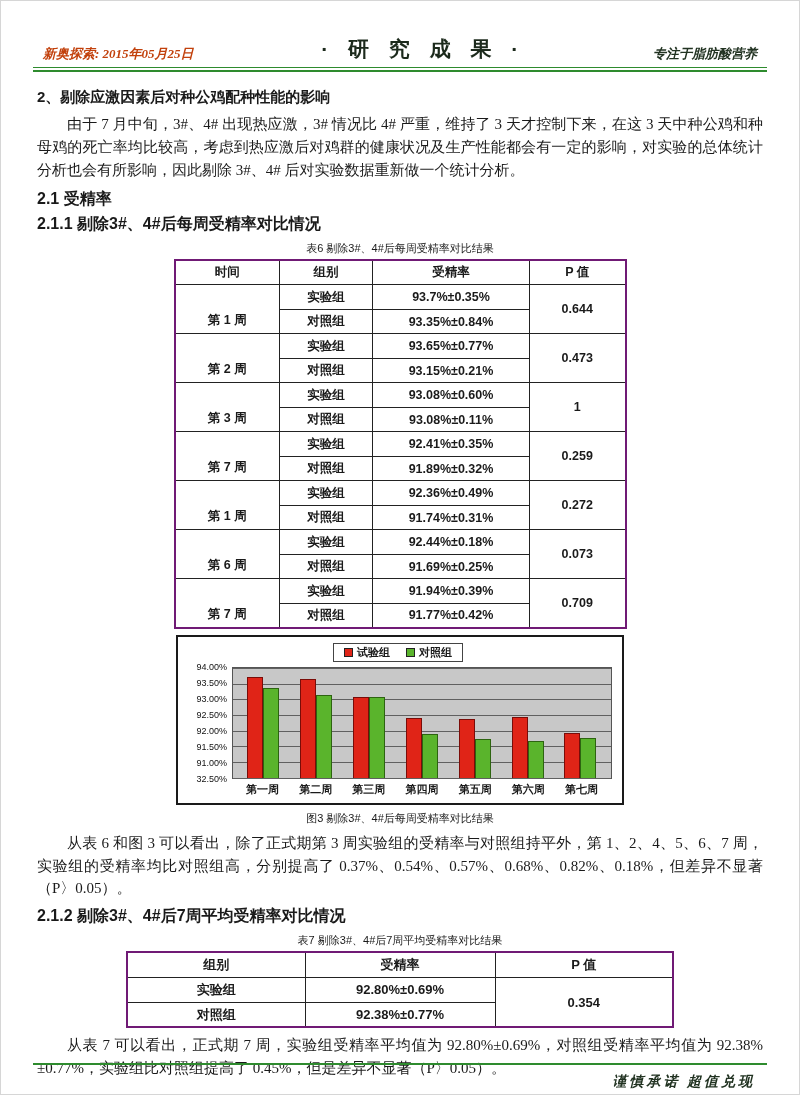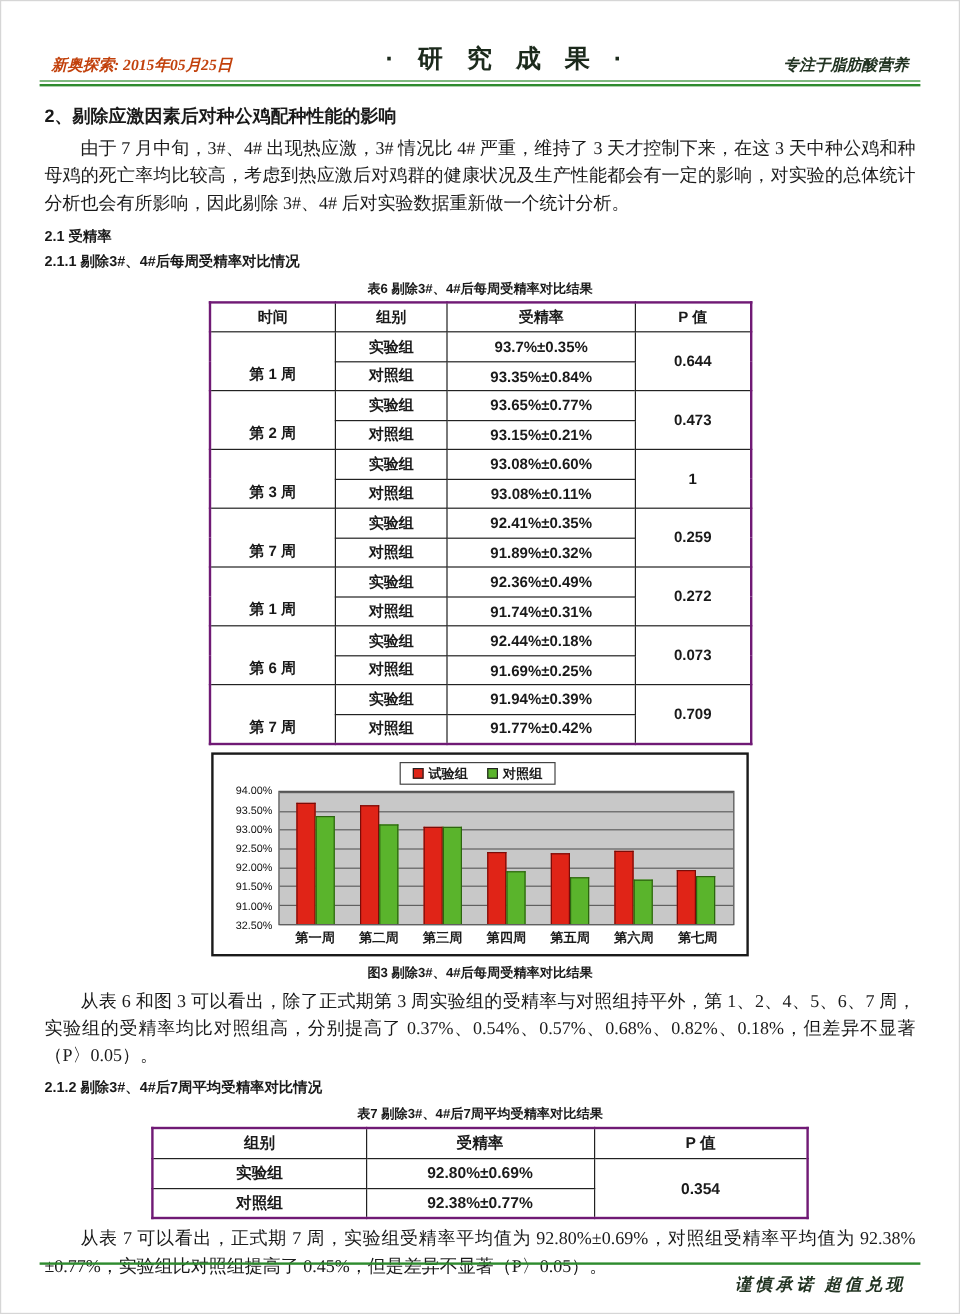--- a/index.html
+++ b/index.html
@@ -14,26 +14,26 @@
     overflow:hidden;
   }
   
   .header { display:flex; align-items:flex-end; justify-content:space-between; padding:0 10px; }
   .h-left  { color:#c2410c; font-style:italic; font-weight:bold; font-size:13px; font-family:"Liberation Serif", serif; }
   .h-center{ font-size:21px; font-weight:bold; letter-spacing:7px; color:#1c2a1c; }
   .h-right { color:#223322; font-style:italic; font-weight:bold; font-size:13px; font-family:"Liberation Serif", serif; }
   .header-rule { margin-top:4px; height:5px; border-top:1.5px solid #2e8b2e; border-bottom:2.5px solid #2e8b2e; }
   
   .sec-title { font-size:15px; font-weight:bold; margin:16px 4px 4px; }
-  .sub-title { font-size:12px; font-weight:bold; margin:4px 4px 2px; }
+  .sub-title { font-size:16px; font-weight:bold; margin:4px 4px 2px; }
   .body-para {
     font-size:15px; line-height:1.52; text-align:justify; text-indent:2em;
     margin:6px 4px; font-family:"Liberation Serif", serif;
   }
-  .tbl-caption, .fig-caption { text-align:center; font-size:11px; font-weight:bold; margin:6px 0 3px; }
+  .tbl-caption, .fig-caption { text-align:center; font-size:11px; font-weight:normal; margin:6px 0 3px; }
   
   table { border-collapse:collapse; margin:2px auto; border:2px solid #701a75; }
   td, th { border:1px solid #222; font-weight:bold; font-size:12.5px; text-align:center; padding:0 4px; }
   #table6 td, #table6 th { height:24.5px; }
   #table7 td, #table7 th { height:25px; font-size:13px; }
   .time-cell { vertical-align:bottom; padding-bottom:4px; }
   
   .chart-box { width:448px; margin:6px auto 0; border:2px solid #1a1a1a; padding:6px 10px 6px 6px; background:#fff; }
   .legend-row { display:flex; justify-content:center; margin-bottom:5px; }
   .legend-inner { display:inline-flex; align-items:flex-start; gap:16px; border:1px solid #444; padding:1px 10px; background:#fff; }
@@ -43,21 +43,21 @@
   .y-labels { width:48px; position:relative; height:112px; }
   .y-tick { position:absolute; right:5px; transform:translateY(-50%); font-size:9px; white-space:nowrap; color:#111; }
   .plot-area { flex:1; height:112px; background:#c8c8c8; border:1px solid #555; position:relative; }
   .gridline { position:absolute; left:0; right:0; height:1px; background:#606060; }
   .bars { position:absolute; left:0; right:0; top:0; bottom:0; display:flex; justify-content:space-around; align-items:flex-end; padding:0 4px; }
   .bar-group { display:flex; align-items:flex-end; height:100%; }
   .bar { width:16px; border:1px solid #1c1c1c; border-bottom:none; }
   .x-labels { display:flex; justify-content:space-around; margin-left:48px; padding:3px 4px 0; }
   .x-tick { font-size:11px; font-weight:bold; }
   
-  .footer-block { position:absolute; left:32px; right:32px; bottom:14px; }
+  .footer-block { position:absolute; left:32px; right:32px; bottom:3px; }
   .footer-rule { height:2px; background:#2e8b2e; }
   .footer-text {
     text-align:right; font-style:italic; font-weight:bold; font-size:14px;
     color:#223322; padding:8px 12px 0; letter-spacing:3px;
     font-family:"Liberation Serif", serif;
   }
 </style>
 </head>
 <body>
 

